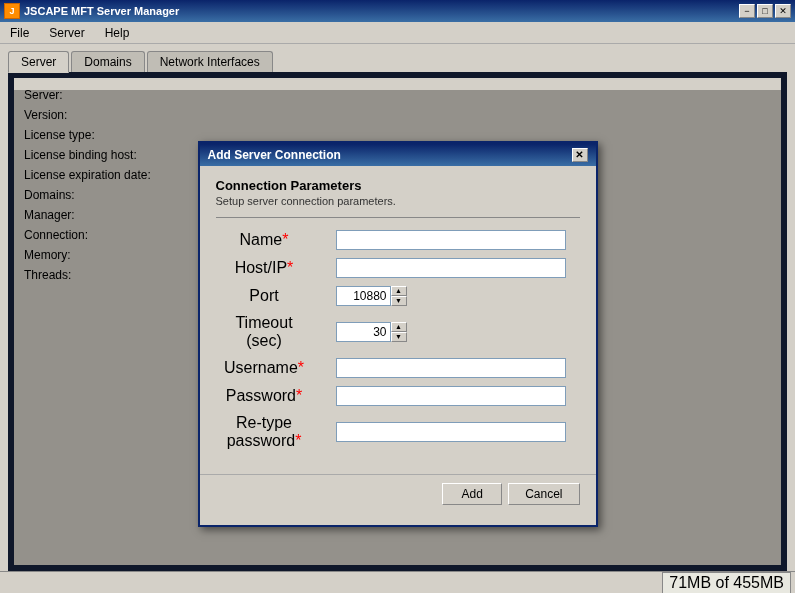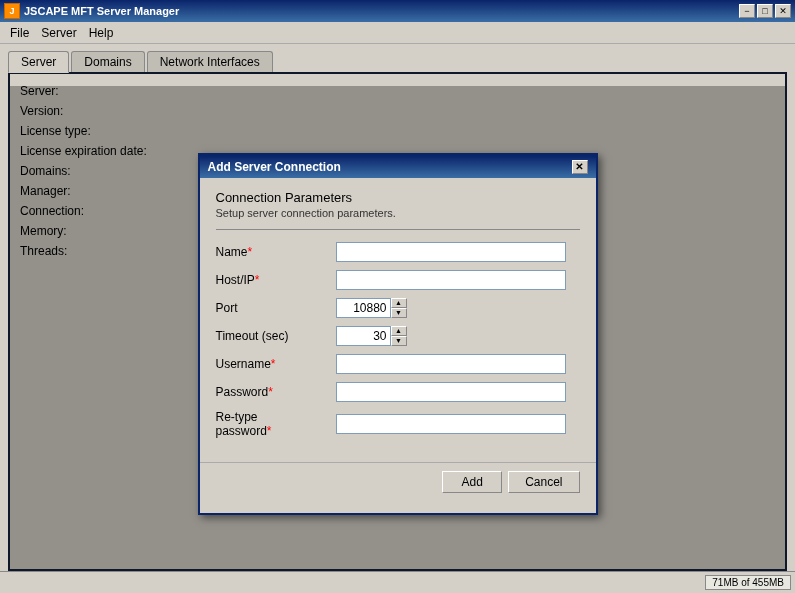--- a/index.html
+++ b/index.html
@@ -60,20 +60,21 @@
     }
 
     
     .menu-bar {
       background: #d4d0c8;
       height: 22px;
       display: flex;
       align-items: center;
       padding: 0 4px;
       border-bottom: 1px solid #aaa;
+      gap: 8px;
     }
     .menu-item {
       padding: 2px 6px;
       cursor: pointer;
       font-size: 12px;
     }
 
     
     .tab-bar {
       background: #d4d0c8;
@@ -156,21 +157,21 @@
       display: flex;
       align-items: center;
       justify-content: center;
       color: #000;
       font-weight: bold;
     }
     .dialog-body {
       padding: 12px 16px;
     }
     .dialog-section-title {
-      font-weight: normal;
+      font-weight: bold;
       font-size: 13px;
       margin-bottom: 2px;
     }
     .dialog-section-sub {
       font-size: 11px;
       color: #333;
       margin-bottom: 10px;
     }
     .dialog-divider {
       border: none;
@@ -178,22 +179,22 @@
       margin-bottom: 12px;
     }
 
     .form-row {
       display: flex;
       align-items: center;
       margin-bottom: 8px;
     }
     .form-label {
       width: 120px;
-      font-size: 12px;
-      text-align: left;
+      font-size: 16px;
+      text-align: center;
       padding-right: 23px;
     }
     .form-label .required {
       color: red;
     }
     .form-input {
       width: 230px;
       height: 20px;
       border: 1px solid #7f9db9;
       background: white;
@@ -267,32 +268,32 @@
       font-size: 11px;
       position: absolute;
       bottom: 0;
       left: 0;
       right: 0;
     }
     .status-badge {
       background: #e8e8e0;
       border: 1px solid #888;
       padding: 1px 6px;
-      font-size: 10px;
+      font-size: 16px;
     }
 
     .content-wrapper {
       display: flex;
       flex-direction: column;
       height: 593px;
       position: relative;
     }
 
     .tab-content {
-      border: 2px solid #0f172a;
+      border: 6px solid #0f172a;
       background: #d4d0c8;
       margin: 0 8px;
       height: calc(593px - 22px - 22px - 28px - 22px);
       position: relative;
       overflow: hidden;
     }
   </style>
 </head>
 <body>
 
@@ -333,20 +334,24 @@
       </div>
       <div class="server-field">
         <span class="server-field-label">Version:</span>
         <span class="server-field-value"></span>
       </div>
       <div class="server-field">
         <span class="server-field-label">License type:</span>
         <span class="server-field-value"></span>
       </div>
       <div class="server-field">
+        <span class="server-field-label">License binding host:</span>
+        <span class="server-field-value"></span>
+      </div>
+      <div class="server-field">
         <span class="server-field-label">License expiration date:</span>
         <span class="server-field-value"></span>
       </div>
       <div class="server-field">
         <span class="server-field-label">Domains:</span>
         <span class="server-field-value"></span>
       </div>
       <div class="server-field">
         <span class="server-field-label">Manager:</span>
         <span class="server-field-value"></span>

